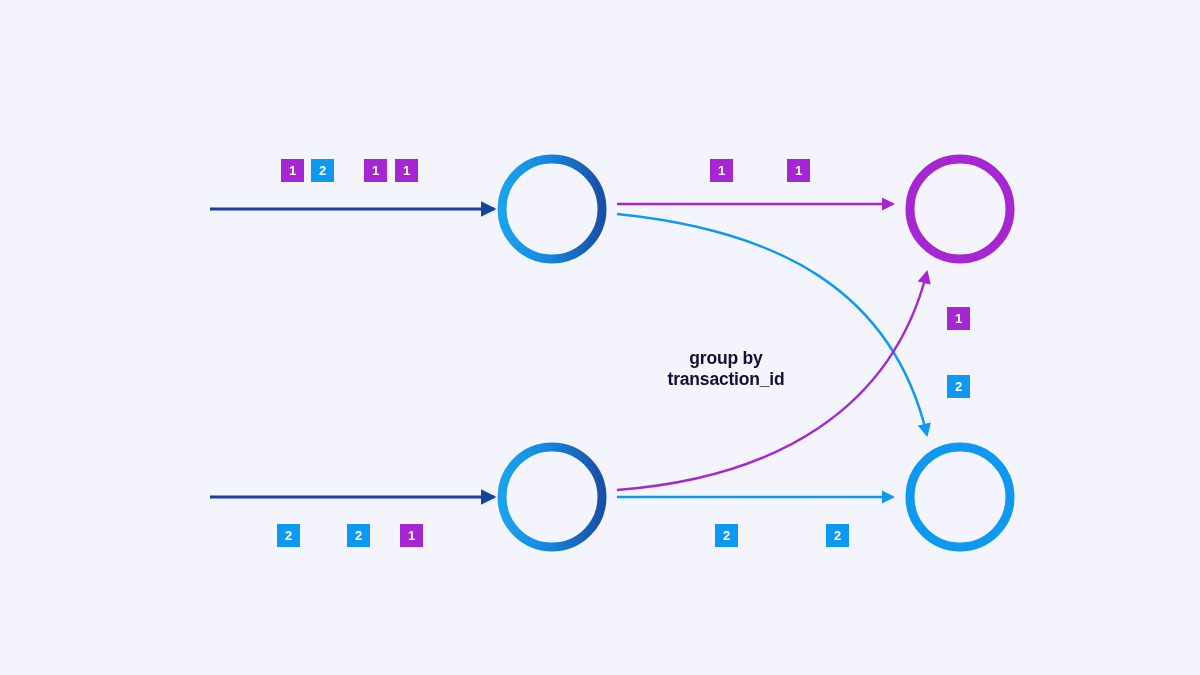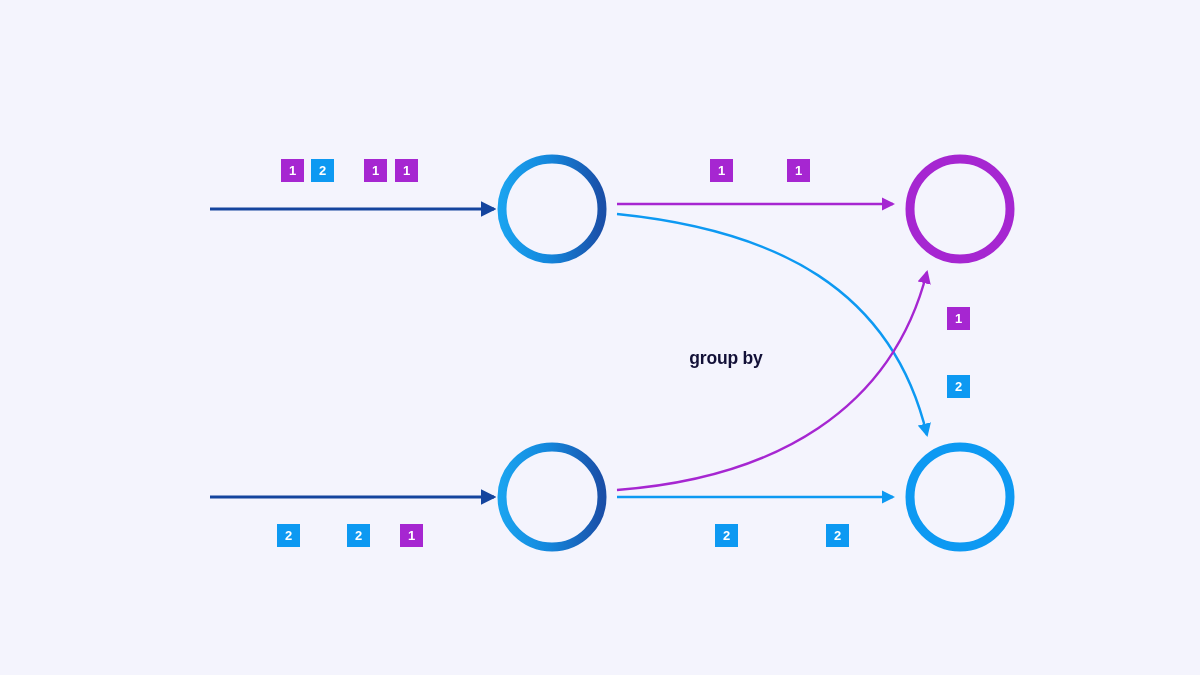--- a/index.html
+++ b/index.html
@@ -94,20 +94,21 @@
     <g>
       <circle cx="552" cy="209" r="50" fill="none" stroke="url(#nodeGrad)" stroke-width="9"></circle>
       <circle cx="552" cy="497" r="50" fill="none" stroke="url(#nodeGrad)" stroke-width="9"></circle>
       <circle cx="960" cy="209" r="50" fill="none" stroke="#a626d1" stroke-width="9"></circle>
       <circle cx="960" cy="497" r="50" fill="none" stroke="#0d99f2" stroke-width="9"></circle>
     </g>
   </svg>
 
   <div class="caption" style="left:628px; top:324px; width:196px;margin-top:24px;">
     <div>group by</div>
+    <div>transaction_id</div>
   </div>
 
   <div id="badge-layer">
       <div class="badge purple" style="left: 281px; top: 159px;">1</div>
       <div class="badge blue" style="left: 311px; top: 159px;">2</div>
       <div class="badge purple" style="left: 364px; top: 159px;">1</div>
       <div class="badge purple" style="left: 395px; top: 159px;">1</div>
       <div class="badge purple" style="left: 710px; top: 159px;">1</div>
       <div class="badge purple" style="left: 787px; top: 159px;">1</div>
       <div class="badge purple" style="left: 947px; top: 307px;">1</div>

